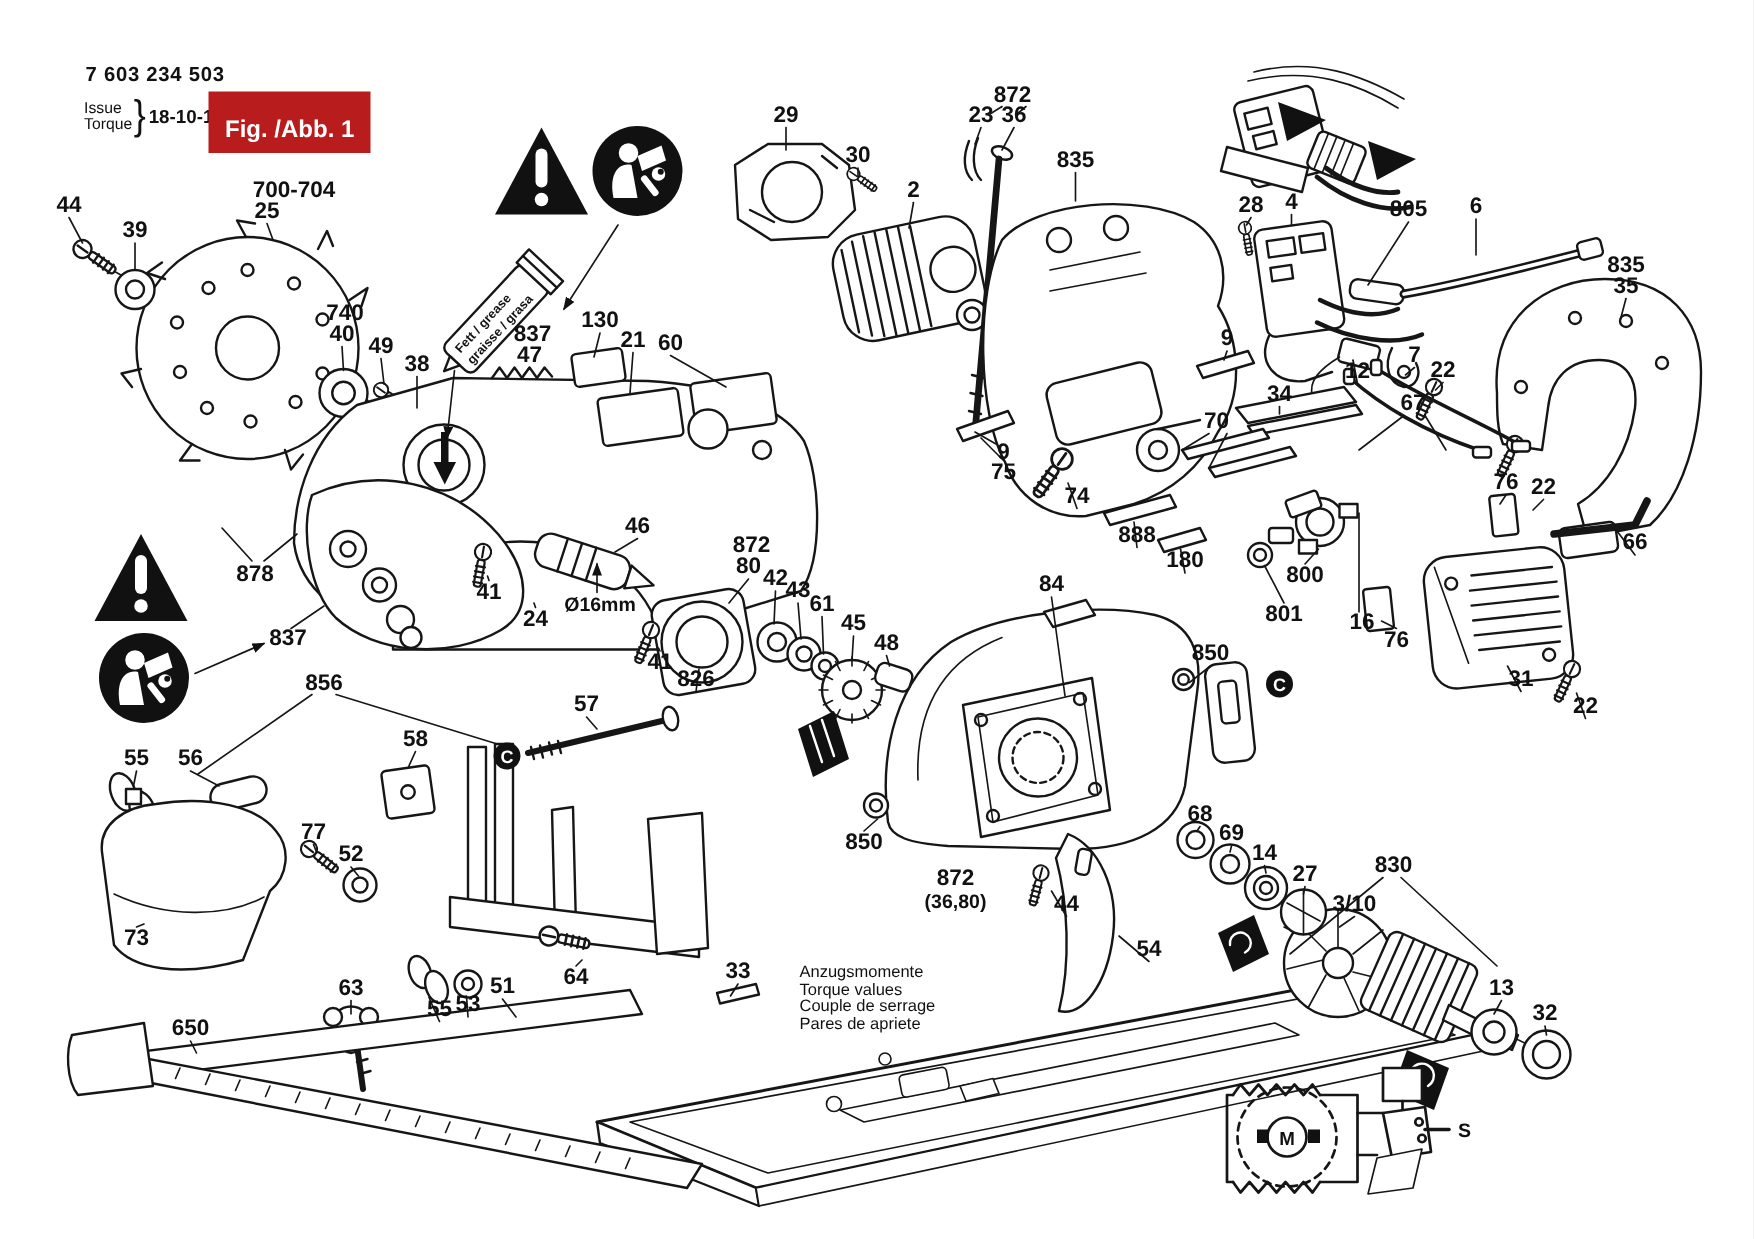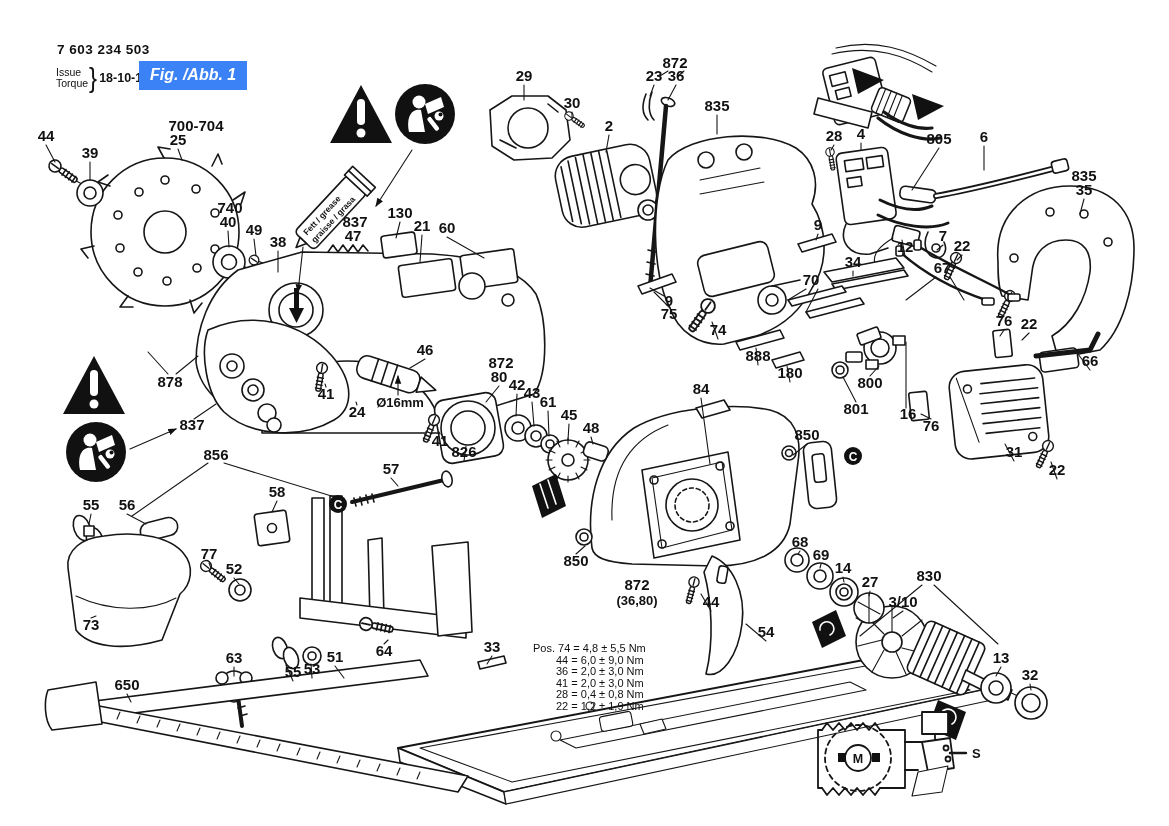--- a/index.html
+++ b/index.html
@@ -9,22 +9,22 @@
   .draw{stroke:#161616;stroke-width:1.6;fill:none;stroke-linejoin:round;stroke-linecap:round;}
   .thin{stroke-width:1.1;}
   .black{fill:#111;stroke:none;}
   .lbl{fill:#111;stroke:none;font-family:"Liberation Sans",sans-serif;font-weight:bold;}
   .note{position:absolute;white-space:nowrap;}
   .hdr-no{left:57px;top:42px;font-size:13.5px;font-weight:bold;letter-spacing:.5px;}
   .hdr-issue{left:56px;top:64px;display:flex;align-items:center;}
   .hdr-issue .two{font-size:10.5px;line-height:11px;}
   .hdr-issue .brace{font-size:24px;font-weight:400;margin:0 2px 0 1px;transform:scaleY(1.15);}
   .hdr-issue .date{font-size:12.5px;font-weight:bold;}
-  .figbox{left:139px;top:61px;background:#3b82f6;color:#fff;font-size:16px;font-weight:bold;
-          padding:5px 11px 6px 11px;font-style:italic;}
+  .figbox{left:139px;top:61px;background:#b91c1c;color:#fff;font-size:16px;font-weight:bold;
+          padding:17px 11px 6px 11px;}
   .install{left:948px;top:49px;font-size:11.5px;font-weight:bold;line-height:13px;}
   .mods{left:1004px;top:736px;font-size:11px;line-height:13px;}
   .torque{left:533px;top:643px;font-size:11px;line-height:11.6px;}
   .torque .indent{padding-left:23px;}
   .grefs{left:671px;top:720px;font-size:13.5px;line-height:16.5px;}
   .grefs .b{font-weight:bold;}
   .grefs .row880{margin-top:4px;font-weight:bold;}
 </style>
 </head>
 <body>
@@ -731,25 +731,23 @@
       <div>Issue</div>
       <div>Torque</div>
     </div>
     <div class="brace">}</div>
     <div class="date">18-10-17</div>
   </div>
   <div class="note figbox">Fig. /Abb. 1</div>
 
 
   <div class="note torque">
-    <div class="torque-vals">
-        <div>Pos. 74 = 4,8 ± 5,5 Nm</div>
-        <div class="indent">44 = 6,0 ± 9,0 Nm</div>
-        <div class="indent">36 = 2,0 ± 3,0 Nm</div>
-        <div class="indent">41 = 2,0 ± 3,0 Nm</div>
-        <div class="indent">28 = 0,4 ± 0,8 Nm</div>
-        <div class="indent">22 = 1,2 ± 1,9 Nm</div>
+    <div>
+        <div>Anzugsmomente</div>
+        <div>Torque values</div>
+        <div>Couple de serrage</div>
+        <div>Pares de apriete</div>
       </div>
   </div>
 
 
 
 </div>
 
 </body></html>

